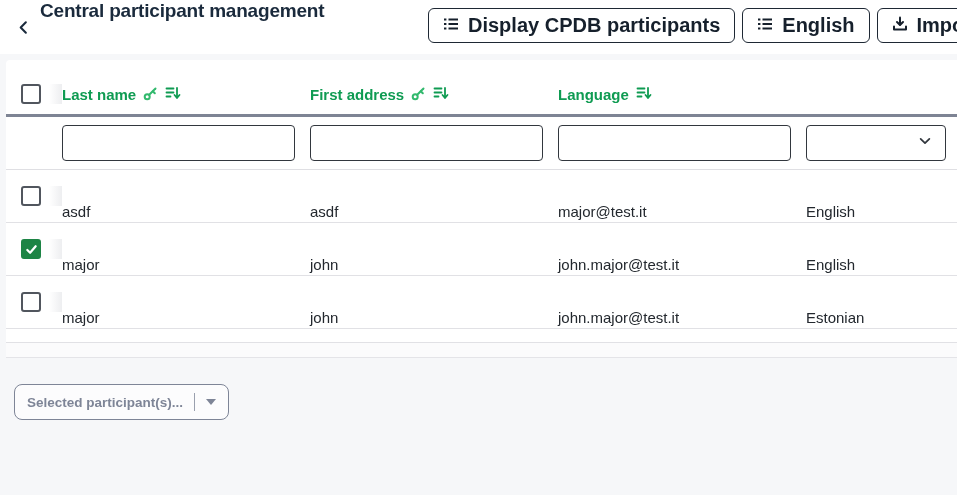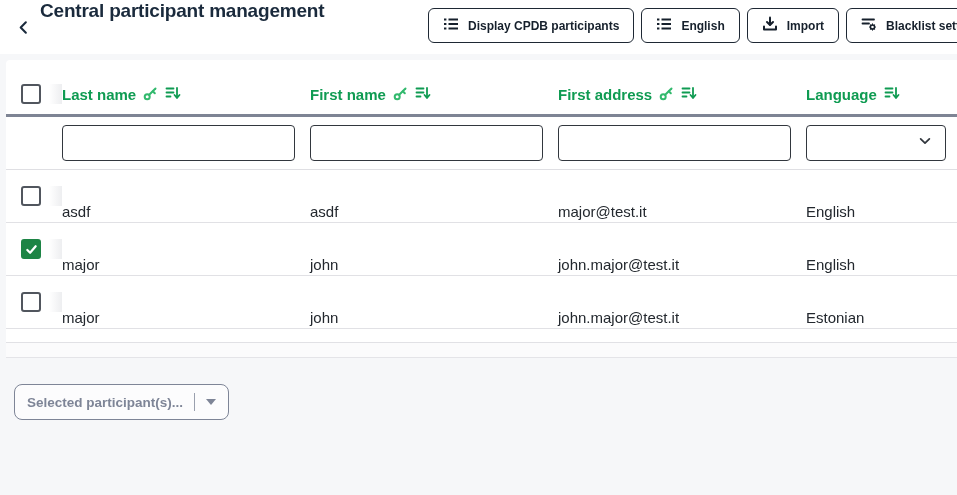--- a/index.html
+++ b/index.html
@@ -19,21 +19,21 @@
   .back-icon { display:flex; align-items:center; cursor:pointer; }
   .page-title {
     font-size:19px; font-weight:700; color:#1a2a3c; margin-left:9px; letter-spacing:-0.2px;
   }
   .toolbar { position:absolute; left:428px; top:8px; display:flex; gap:7px; }
   .tb-btn {
     display:flex; align-items:center; gap:9px; white-space:nowrap;
     background:#ffffff; border:1.5px solid #1e2834; border-radius:6px;
     padding:7px 14px; height:35px;
     font-family:"Liberation Sans", sans-serif;
-    font-size:12px; font-weight:700; color:#16202c; cursor:pointer;
+    font-size:20px; font-weight:700; color:#16202c; cursor:pointer;
   }
   .tb-btn svg { flex-shrink:0; }
 
   
   .table-wrap {
     position:absolute; left:6px; top:60px; width:951px; overflow:hidden;
   }
   .table-inner { width:1100px; background:#ffffff; border-top-left-radius:4px; }
 
   .col-check { width:56px; flex-shrink:0; position:relative; }
@@ -180,37 +180,20 @@
           <span><svg width="16" height="16" viewBox="0 0 16 16" fill="none" stroke="#0f9b52" stroke-width="1.8" stroke-linecap="round" stroke-linejoin="round">
                 <path d="M1.5 3.5 H8.5"></path>
                 <path d="M1.5 7.5 H8.5"></path>
                 <path d="M1.5 11.5 H5.5"></path>
                 <path d="M12 3 V12.5"></path>
                 <path d="M9.5 10 L12 12.8 L14.5 10"></path>
               </svg></span>
         </span>
       </div>
 
-      <div class="col">
-        <span class="th-label">
-          <span>First name</span>
-          <span><svg width="15" height="15" viewBox="0 0 15 15" fill="none" stroke="#32b96d" stroke-width="2" stroke-linecap="round">
-                <circle cx="4.2" cy="10.8" r="2.5"></circle>
-                <path d="M6.2 8.8 L12.5 2.5"></path>
-                <path d="M9.8 5.2 L11.8 7.2"></path>
-              </svg></span>
-          <span><svg width="16" height="16" viewBox="0 0 16 16" fill="none" stroke="#0f9b52" stroke-width="1.8" stroke-linecap="round" stroke-linejoin="round">
-                <path d="M1.5 3.5 H8.5"></path>
-                <path d="M1.5 7.5 H8.5"></path>
-                <path d="M1.5 11.5 H5.5"></path>
-                <path d="M12 3 V12.5"></path>
-                <path d="M9.5 10 L12 12.8 L14.5 10"></path>
-              </svg></span>
-        </span>
-      </div>
 
       <div class="col">
         <span class="th-label">
           <span>First address</span>
           <span><svg width="15" height="15" viewBox="0 0 15 15" fill="none" stroke="#32b96d" stroke-width="2" stroke-linecap="round">
                 <circle cx="4.2" cy="10.8" r="2.5"></circle>
                 <path d="M6.2 8.8 L12.5 2.5"></path>
                 <path d="M9.8 5.2 L11.8 7.2"></path>
               </svg></span>
           <span><svg width="16" height="16" viewBox="0 0 16 16" fill="none" stroke="#0f9b52" stroke-width="1.8" stroke-linecap="round" stroke-linejoin="round">

